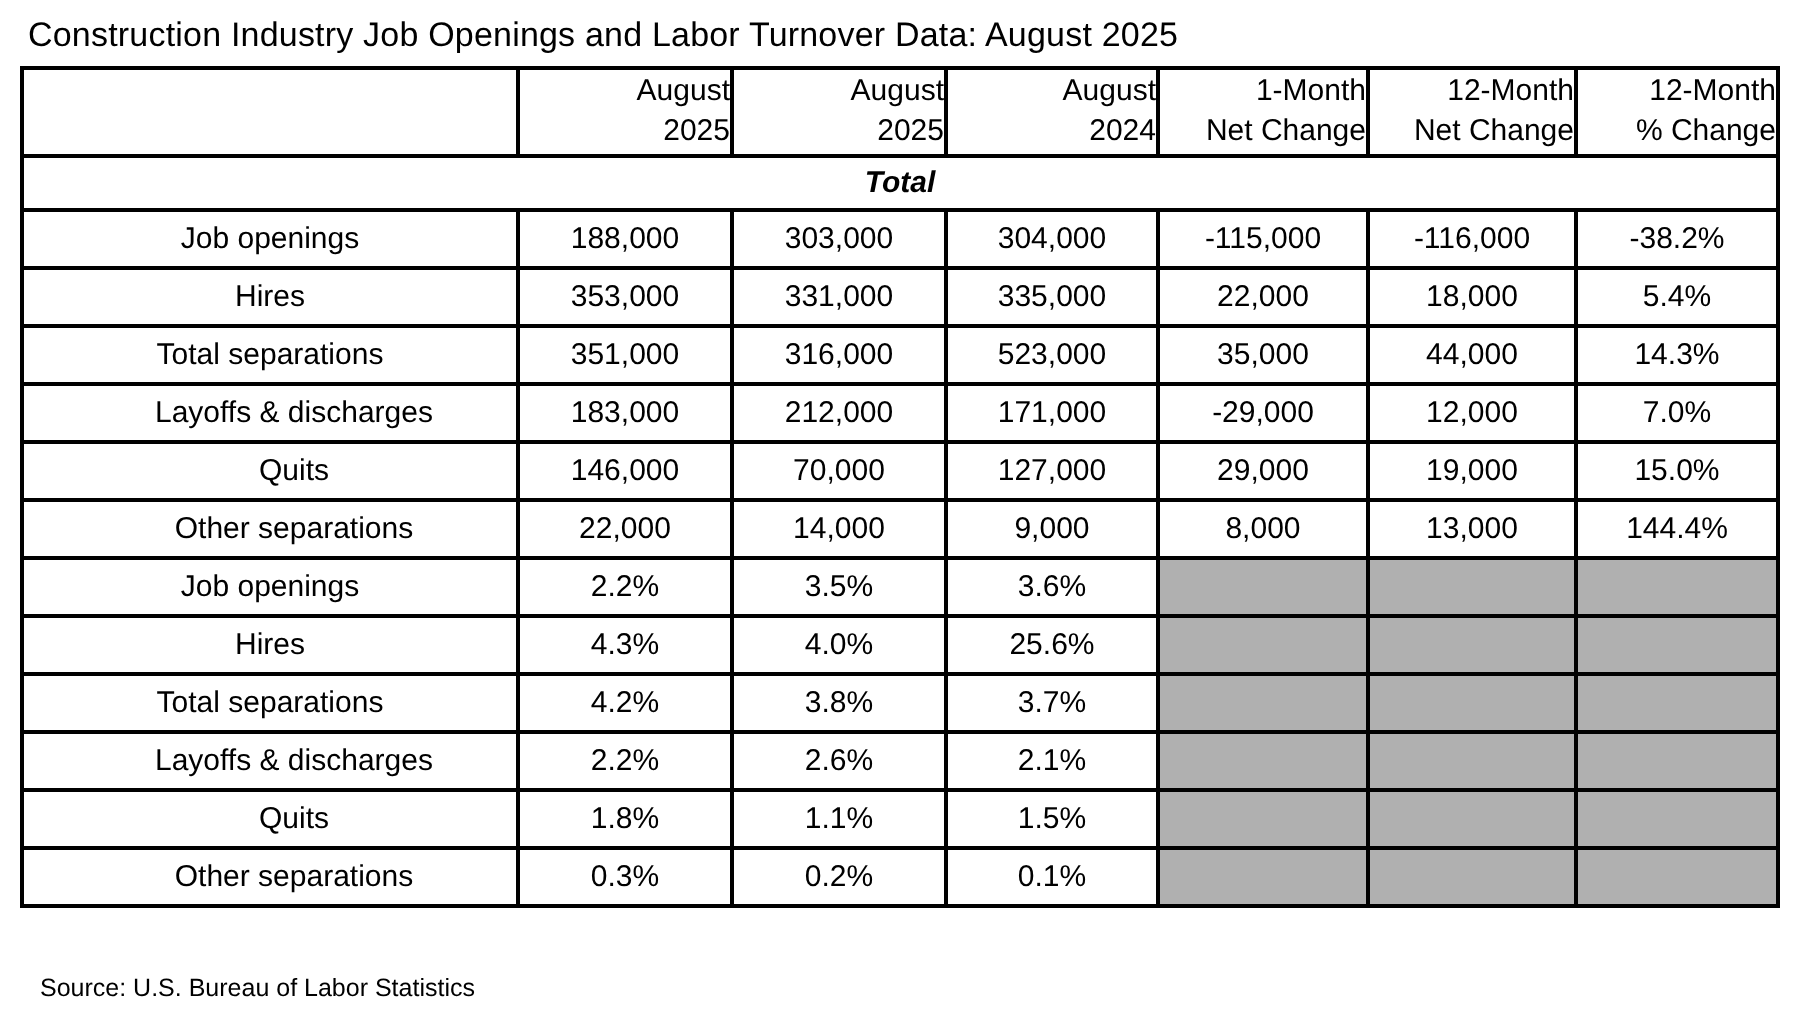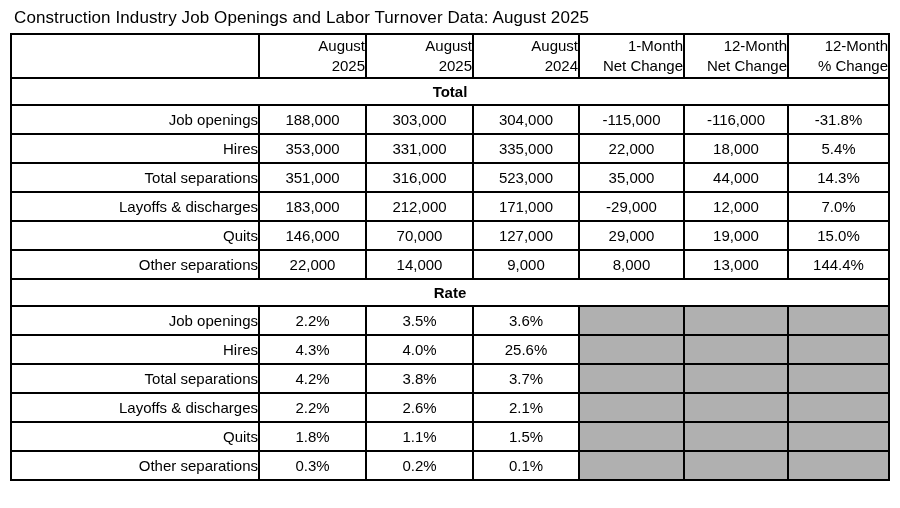--- a/index.html
+++ b/index.html
@@ -37,25 +37,26 @@
   }
   th.colhead {
     font-weight: normal;
     text-align: right;
     white-space: pre-line;
     line-height: 1.32;
     height: 44px;
   }
   td.band {
     font-weight: bold;
+    font-style: italic;
     text-align: center;
     height: 27px;
   }
   td.rowlabel {
-    text-align: right;
+    text-align: center;
     padding-left: 9px;
     height: 29px;
   }
   td.rowlabel.indent1 { padding-left: 24px; }
   td.val { text-align: center; height: 29px; }
   td.shaded { background: #b0b0b0; }
   .source {
     position: absolute;
     left: 20px; top: 487px;
     font-size: 12.5px;
@@ -99,21 +100,21 @@
         <tr>
           <td class="band" colspan="7">Total</td>
         </tr>
         <tr>
           <td class="rowlabel">Job openings</td>
           <td class="val">188,000</td>
           <td class="val">303,000</td>
           <td class="val">304,000</td>
           <td class="val">-115,000</td>
           <td class="val">-116,000</td>
-          <td class="val">-31.8%</td>
+          <td class="val">-38.2%</td>
         </tr>
         <tr>
           <td class="rowlabel">Hires</td>
           <td class="val">353,000</td>
           <td class="val">331,000</td>
           <td class="val">335,000</td>
           <td class="val">22,000</td>
           <td class="val">18,000</td>
           <td class="val">5.4%</td>
         </tr>
@@ -147,23 +148,20 @@
         <tr>
           <td class="rowlabel indent1">Other separations</td>
           <td class="val">22,000</td>
           <td class="val">14,000</td>
           <td class="val">9,000</td>
           <td class="val">8,000</td>
           <td class="val">13,000</td>
           <td class="val">144.4%</td>
         </tr>
         <tr>
-          <td class="band" colspan="7">Rate</td>
-        </tr>
-        <tr>
           <td class="rowlabel">Job openings</td>
           <td class="val">2.2%</td>
           <td class="val">3.5%</td>
           <td class="val">3.6%</td>
           <td class="val shaded" style="background: rgb(176, 176, 176);"></td>
           <td class="val shaded" style="background: rgb(176, 176, 176);"></td>
           <td class="val shaded" style="background: rgb(176, 176, 176);"></td>
         </tr>
         <tr>
           <td class="rowlabel">Hires</td>
@@ -206,13 +204,14 @@
           <td class="val">0.3%</td>
           <td class="val">0.2%</td>
           <td class="val">0.1%</td>
           <td class="val shaded" style="background: rgb(176, 176, 176);"></td>
           <td class="val shaded" style="background: rgb(176, 176, 176);"></td>
           <td class="val shaded" style="background: rgb(176, 176, 176);"></td>
         </tr>
       </tbody>
   </table>
 
+  <div class="source">Source: U.S. Bureau of Labor Statistics</div>
 </div>
 
 </body></html>

